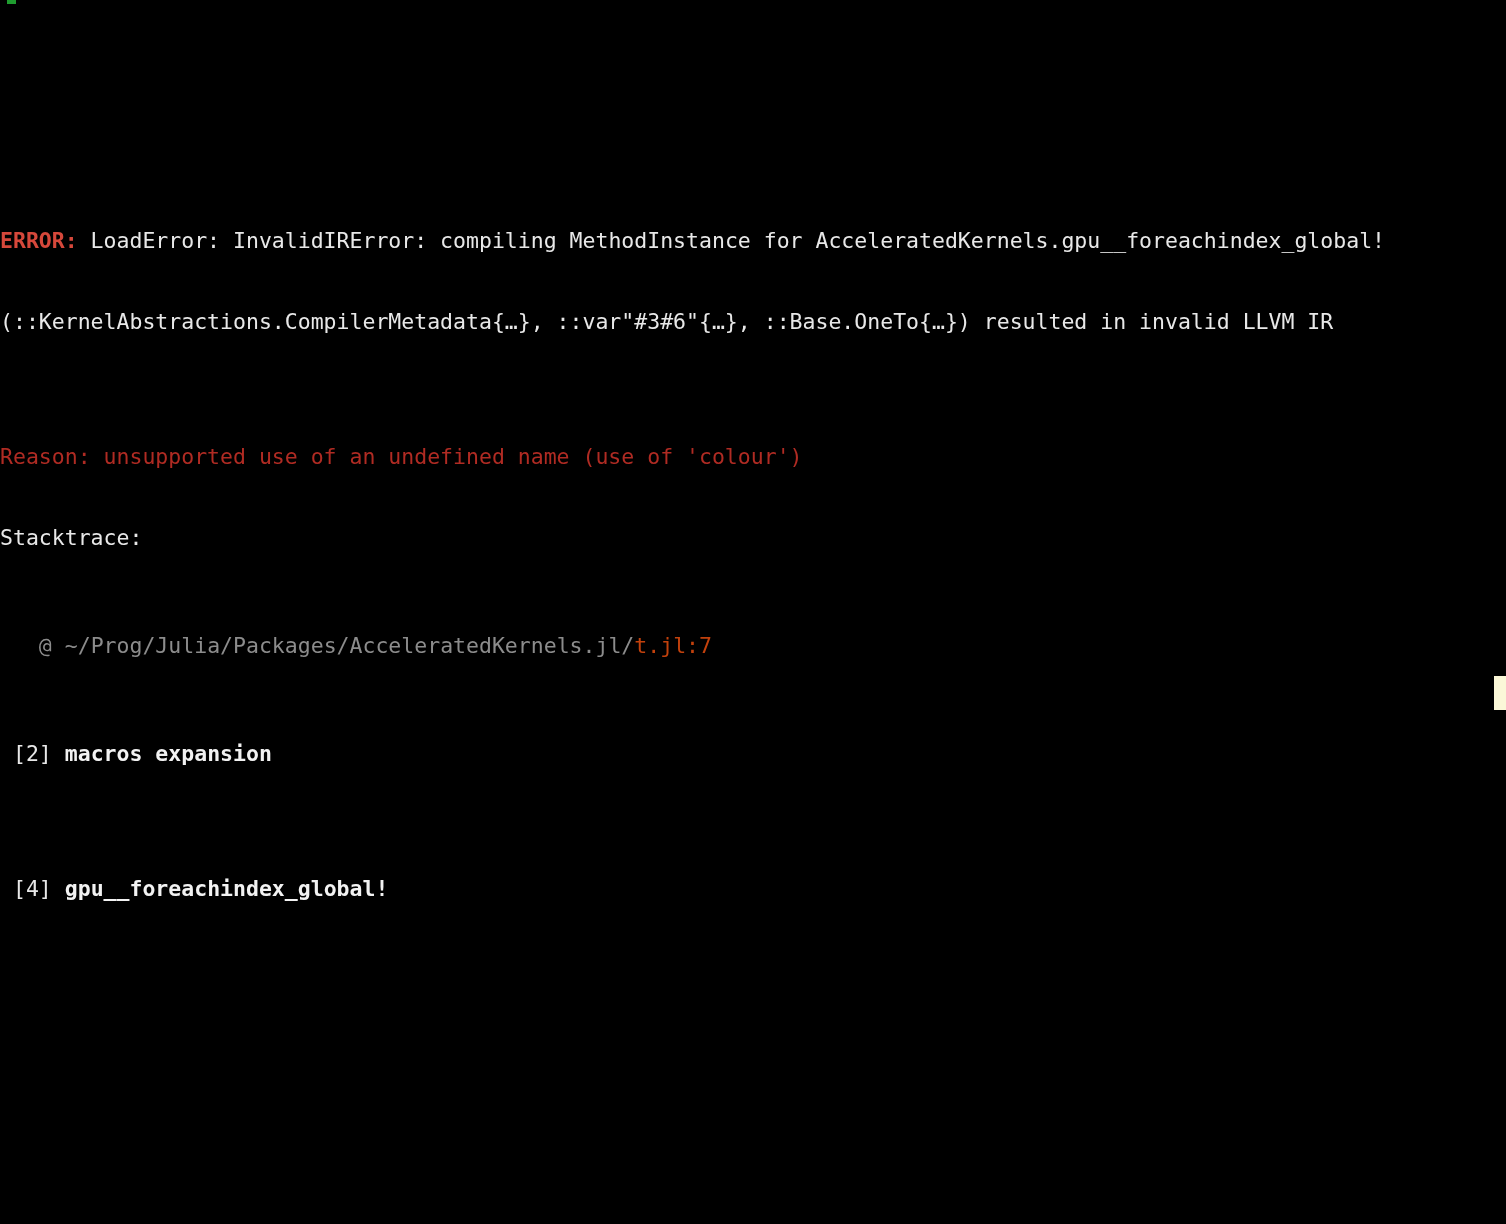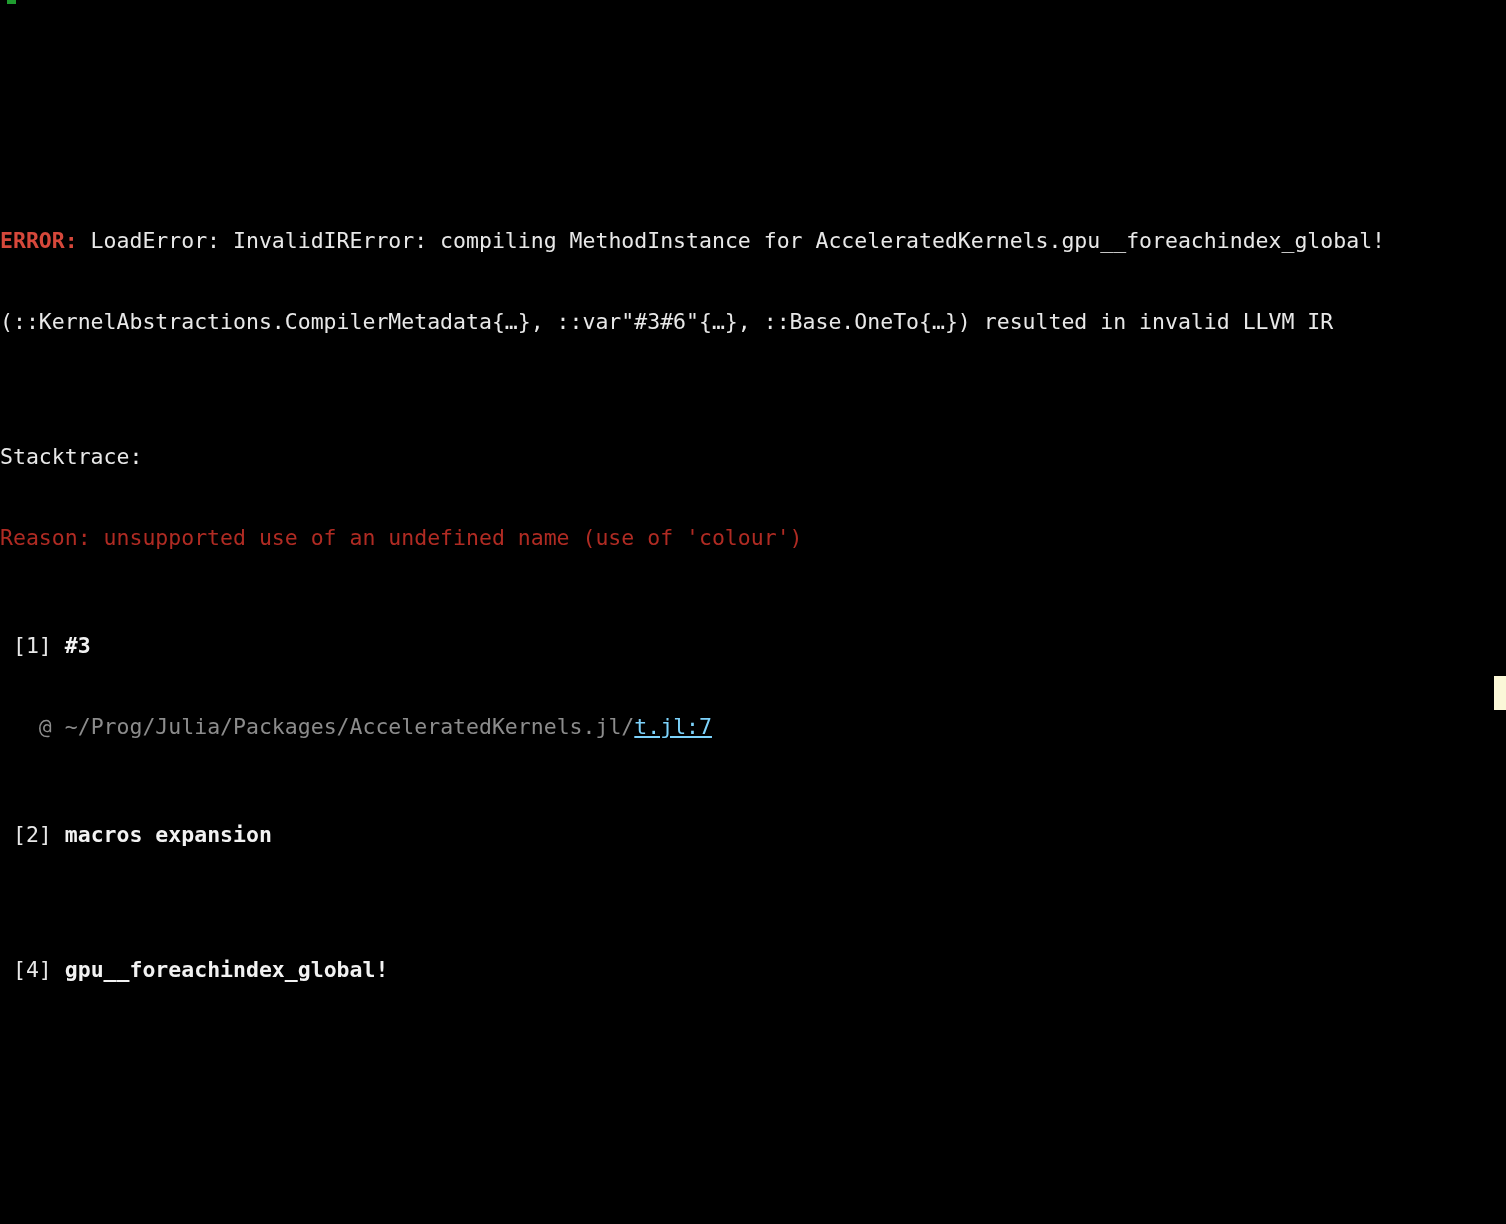--- a/index.html
+++ b/index.html
@@ -40,21 +40,21 @@
     height: 27px;
     white-space: pre;
     overflow: visible;
   }
   
   .t-white    { color: #e8e8e8; }
   .t-bold     { color: #f2f2f2; font-weight: bold; }
   .t-err      { color: #d6483b; font-weight: bold; }
   .t-red      { color: #b02b23; }
   .t-dim      { color: #8c8c8c; }
-  .t-link     { color: #7dd3fc; text-decoration: underline; text-underline-offset: 2px; }
+  .t-link     { color: #c2410c; text-underline-offset: 2px; }
 
   
   #scrollbar {
     position: absolute;
     right: 0;
     top: 0;
     width: 12px;
     height: 1224px;
     background: transparent;
   }
@@ -86,24 +86,23 @@
   <div id="scrollback">
 
     
     <span class="line"> </span>
 
     
     <span class="line"><span class="t-err">ERROR:</span><span class="t-white"> LoadError: InvalidIRError: compiling MethodInstance for AcceleratedKernels.gpu__foreachindex_global!</span></span>
     <span class="line"><span class="t-white">(::KernelAbstractions.CompilerMetadata{…}, ::var"#3#6"{…}, ::Base.OneTo{…}) resulted in invalid LLVM IR</span></span>
 
     
+    <span class="line"><span class="t-red">Reason: unsupported use of an undefined name (use of 'colour')</span></span>
     <span class="line"><span class="t-white">Stacktrace:</span></span>
-    <span class="line"><span class="t-red">Reason: unsupported use of an undefined name (use of 'colour')</span></span>
 
-    <span class="line"> <span class="t-white">[1]</span> <span class="t-bold">#3</span></span>
     <span class="line">   <span class="t-dim">@</span> <span class="t-dim">~/Prog/Julia/Packages/AcceleratedKernels.jl/</span><span class="t-link">t.jl:7</span></span>
 
     <span class="line"> <span class="t-white">[2]</span> <span class="t-bold">macros expansion</span></span>
 
 
     <span class="line"> <span class="t-white">[4]</span> <span class="t-bold">gpu__foreachindex_global!</span></span>
     
 
     
     

